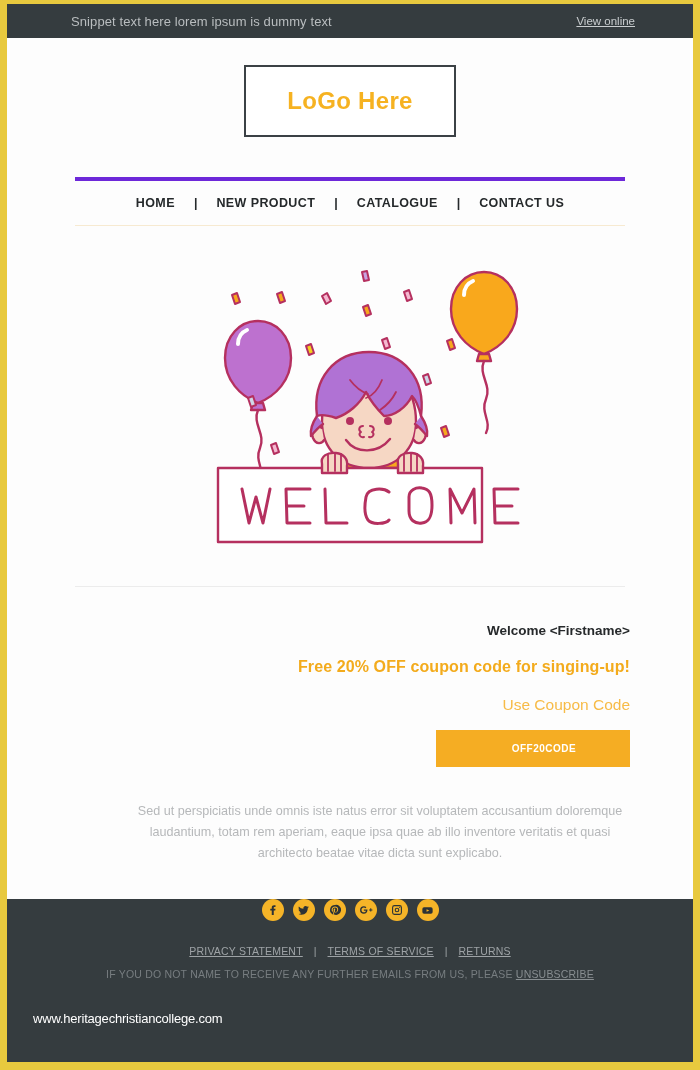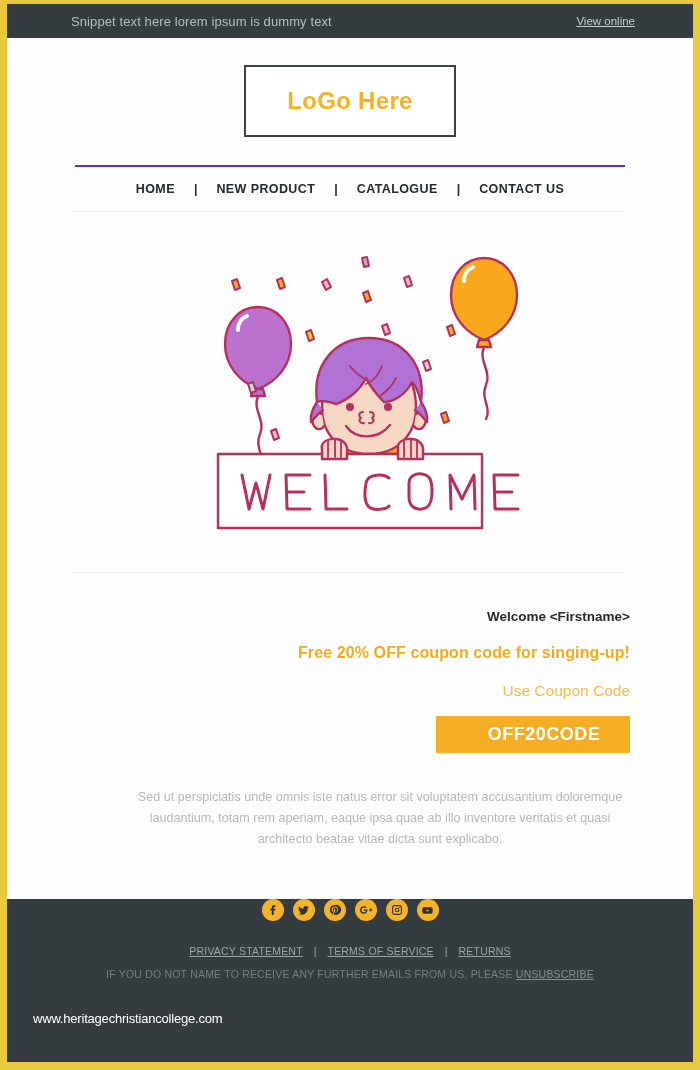--- a/index.html
+++ b/index.html
@@ -72,23 +72,23 @@
   }
   .logo-text {
     color: #f6b221;
     font-size: 24px;
     font-weight: bold;
     letter-spacing: .3px;
   }
 
   
   .nav {
-    margin-top: 28px;
+    margin-top: 40px;
     width: 550px;
-    border-top: 2px solid #6d28d9;
+    border-top: 4px solid #6d28d9;
     border-bottom: 1px solid #f7ead1;
     height: 44px;
     display: flex;
     align-items: center;
     justify-content: center;
   }
   .nav-item {
     color: #25292b;
     font-size: 12.5px;
     font-weight: bold;
@@ -148,21 +148,21 @@
     color: #f7bb47;
     font-size: 15.5px;
   }
   .coupon-btn {
     margin-top: 16px;
     width: 194px;
     height: 37px;
     background: #f5ad23;
     border: none;
     color: #ffffff;
-    font-size: 18px;
+    font-size: 10px;
     font-weight: bold;
     letter-spacing: .5px;
     cursor: pointer;
     font-family: "Liberation Sans", sans-serif;
     padding-left: 28px;
   }
   .lorem {
     margin-top: 34px;
     width: 500px;
     color: #b6b8ba;

